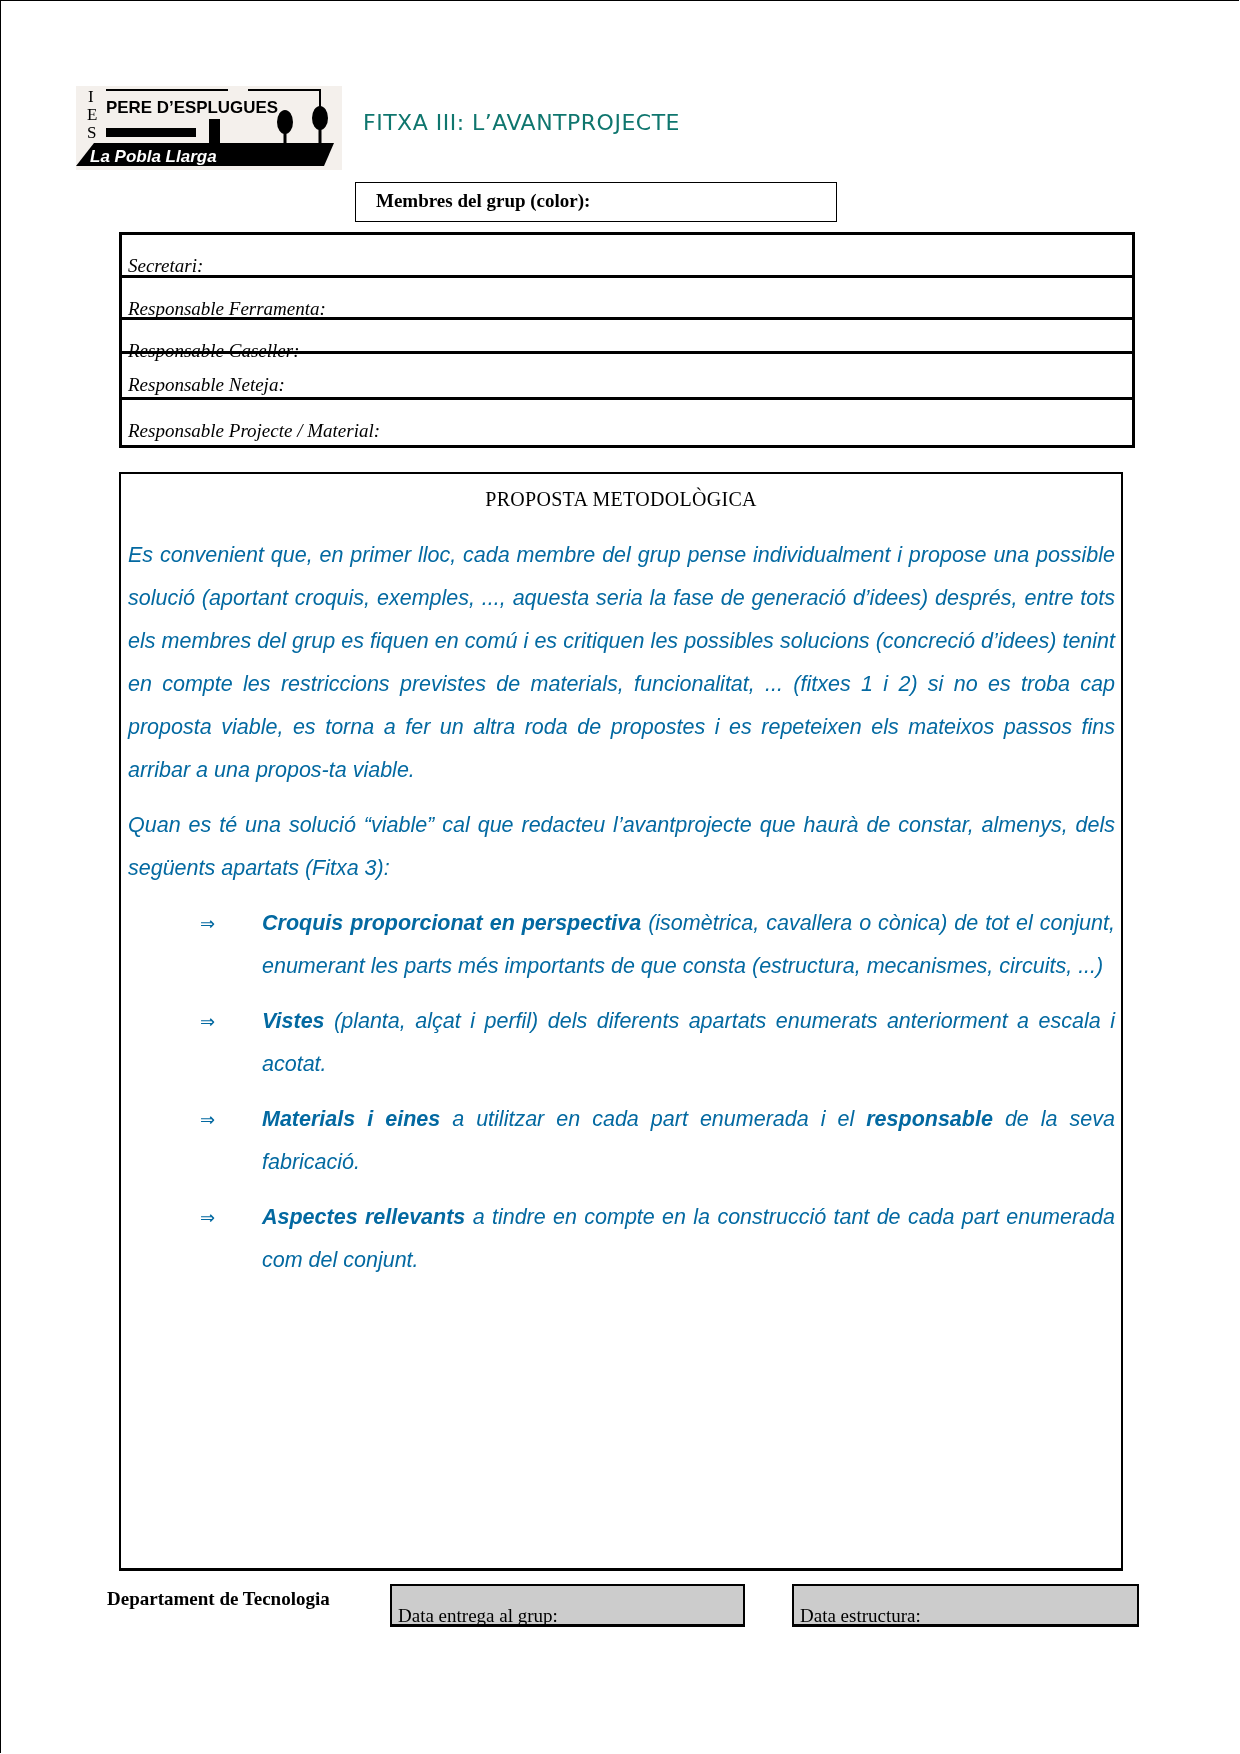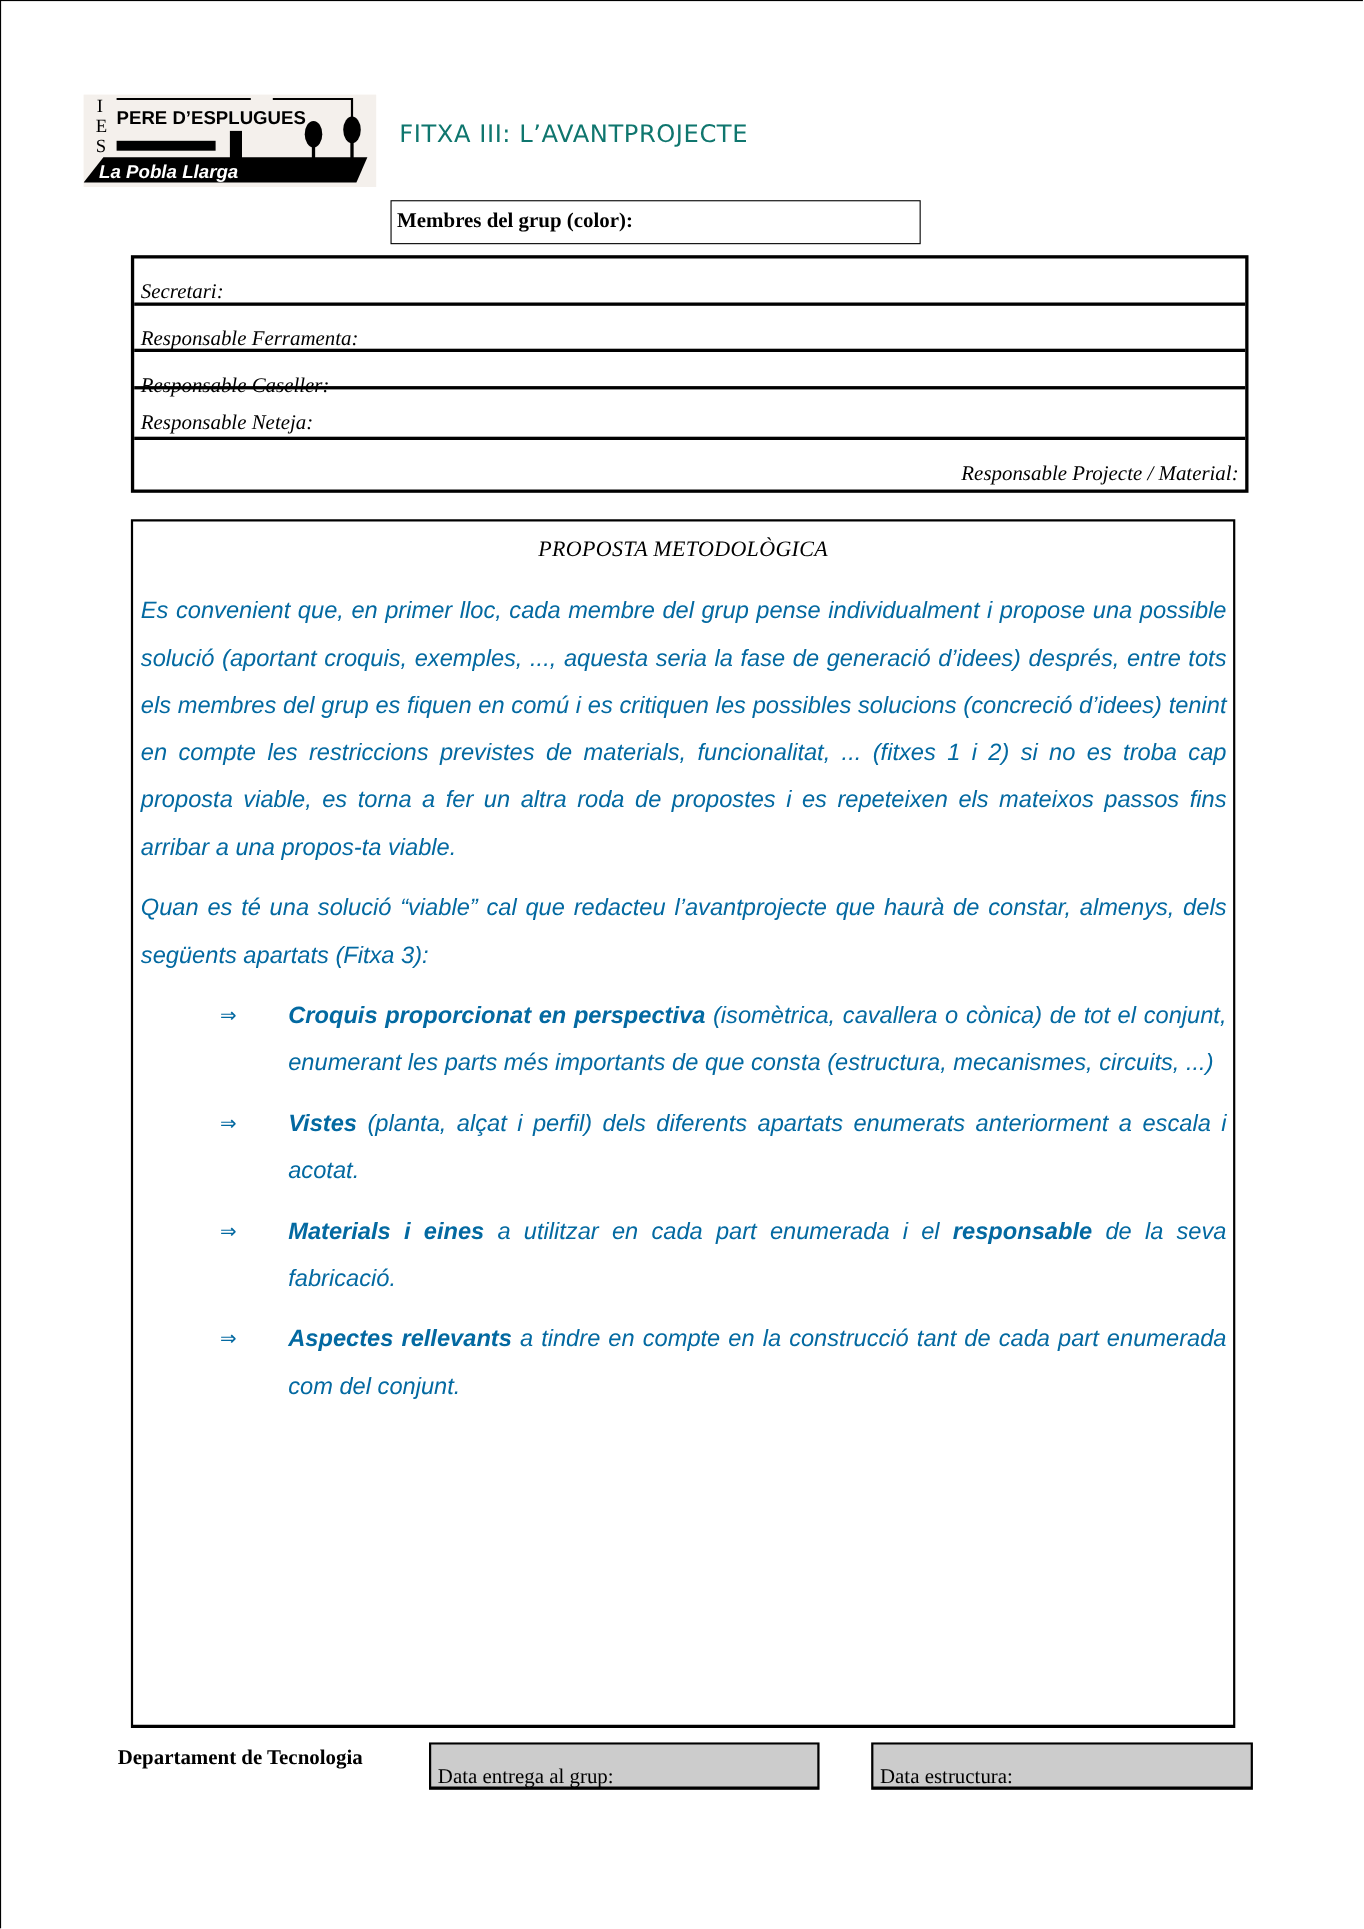--- a/index.html
+++ b/index.html
@@ -1,26 +1,26 @@
 <!DOCTYPE html>
 <html><head>
 <meta charset="utf-8">
 <style>
   html, body { margin:0; padding:0; }
   body { width:1240px; height:1754px; position:relative; background:#fff; overflow:hidden; }
   .page-border { position:absolute; left:0; top:0; width:1238px; height:1752px; border-left:1px solid #000; border-top:1px solid #000; }
   .logo { position:absolute; left:76px; top:86px; width:266px; height:84px; background:#f4f0ec; }
   .logo svg { display:block; }
   .title { position:absolute; left:363px; top:110px; font-family:"DejaVu Sans", sans-serif; font-weight:normal; font-size:22px; letter-spacing:0.5px; color:#0f766e; }
-  .members { position:absolute; left:355px; top:182px; width:482px; height:40px; border:1px solid #000; box-sizing:border-box; font-family:"Liberation Serif", serif; font-weight:bold; font-size:19px; padding:7px 5px; }
+  .members { position:absolute; left:355px; top:182px; width:482px; height:40px; border:1px solid #000; box-sizing:border-box; font-family:"Liberation Serif", serif; font-weight:bold; font-size:19px; padding:7px 20px; }
   .roles { position:absolute; left:119px; top:232px; width:1016px; border:3px solid #000; box-sizing:border-box; }
   .role-row { font-family:"Liberation Serif", serif; font-style:italic; font-size:19px; padding:20px 6px 0 6px; box-sizing:border-box; border-bottom:3px solid #000; }
-  .role-row:last-child { border-bottom:none;text-align:right; }
+  .role-row:last-child { border-bottom:none; }
   .proposal { position:absolute; left:119px; top:472px; width:1004px; height:1099px; border:2px solid #000; border-bottom-width:3px; box-sizing:border-box; }
-  .prop-title { text-align:center; font-family:"Liberation Serif", serif; font-size:20px; margin-top:14px; letter-spacing:0.3px;font-style:italic; }
+  .prop-title { text-align:center; font-family:"Liberation Serif", serif; font-size:20px; margin-top:14px; letter-spacing:0.3px; }
   .prop-body { position:absolute; left:7px; right:6px; top:60px; font-family:"Liberation Sans", sans-serif; font-style:italic; font-size:21.5px; line-height:43px; text-align:justify; color:#0369a1; }
   .prop-body p { margin:0 0 12px 0; }
   .bullet { position:relative; padding-left:134px; margin-bottom:12px; }
   .bullet .arrow { position:absolute; left:72px; top:0; font-style:normal; font-family:"DejaVu Sans", sans-serif; font-size:18px; }
   .bullet b { font-weight:bold; }
   .footer-dept { position:absolute; left:107px; top:1588px; font-family:"Liberation Serif", serif; font-weight:bold; font-size:19px; }
   .fbox { position:absolute; top:1584px; height:40px; background:#cccccc; border:2px solid #000; border-bottom-width:3px; box-sizing:border-box; font-family:"Liberation Serif", serif; font-size:19px; padding:19px 6px; }
   .fbox1 { left:390px; width:355px; }
   .fbox2 { left:792px; width:347px; }
 </style>

